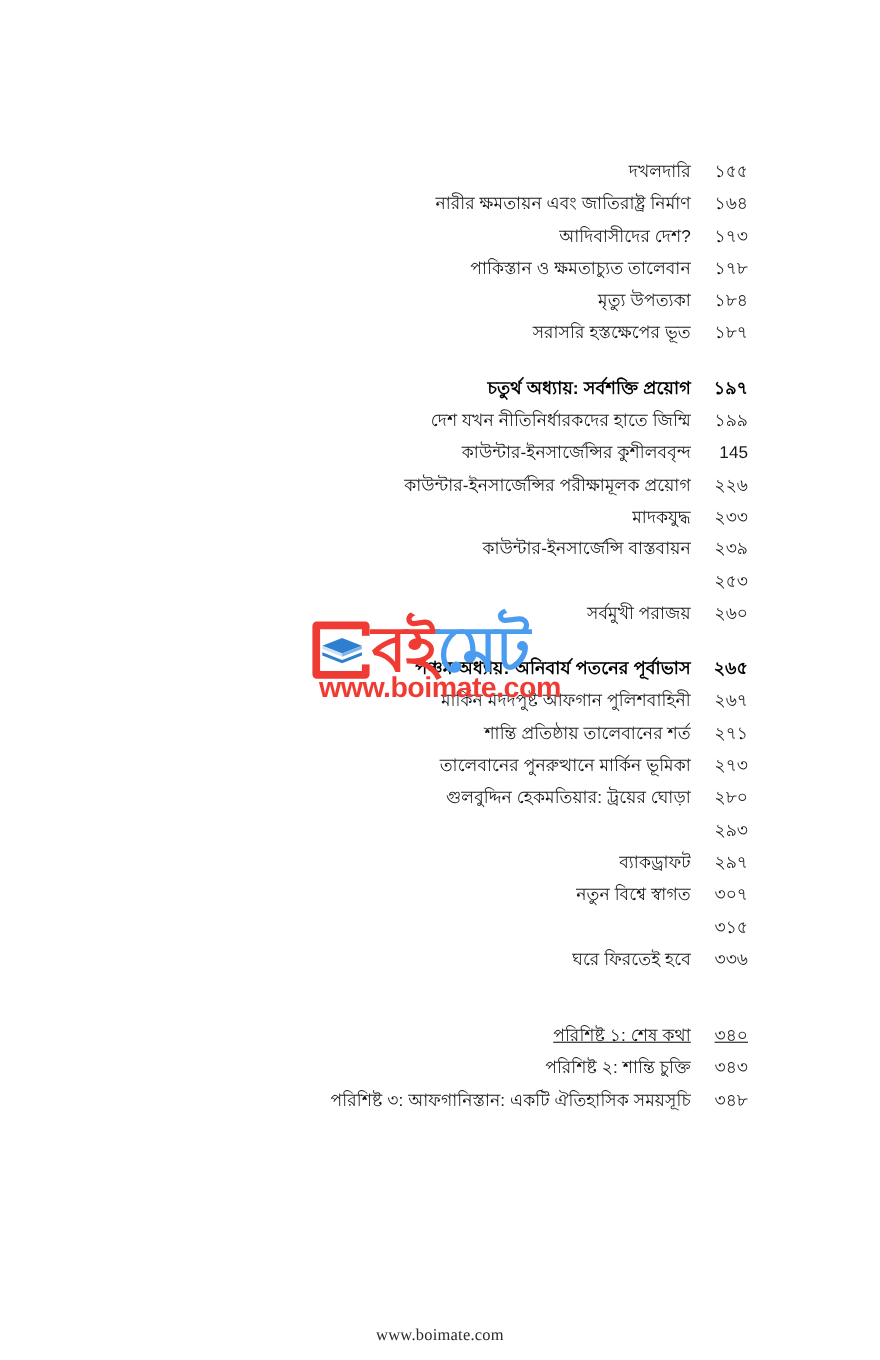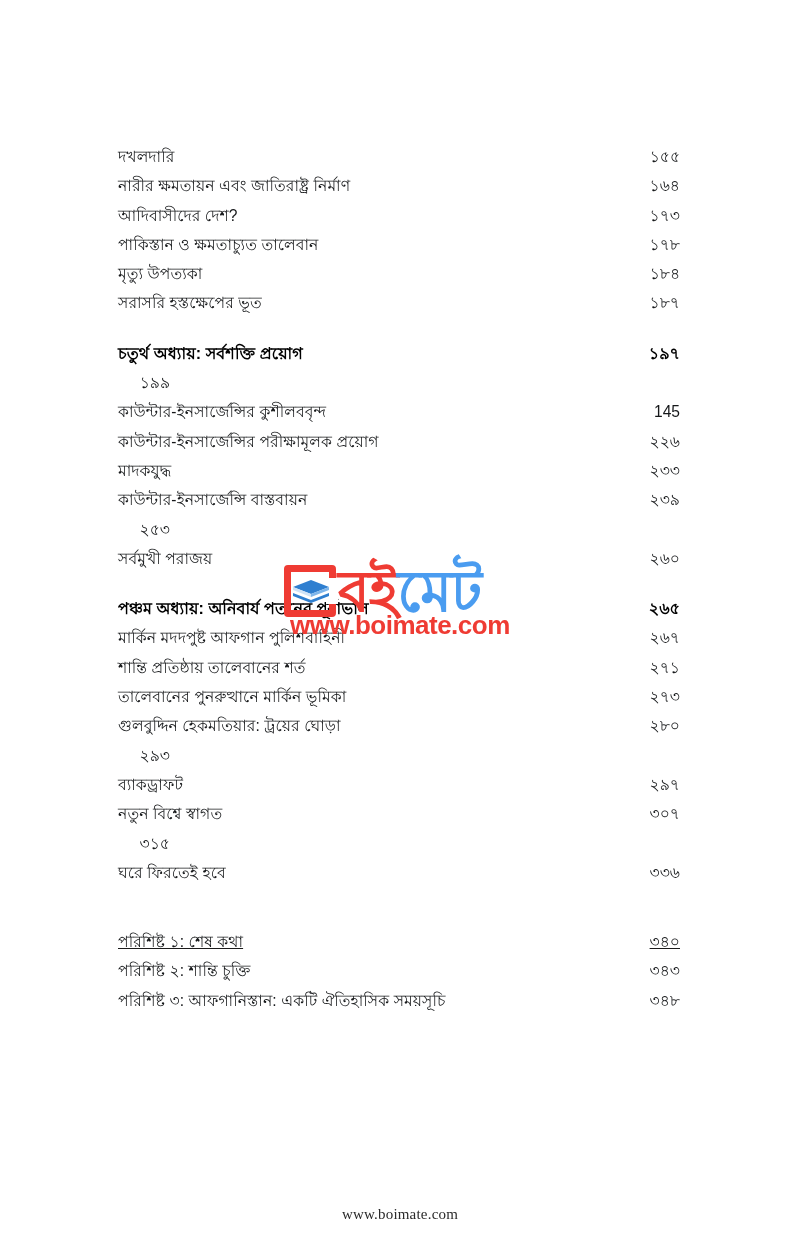--- a/index.html
+++ b/index.html
@@ -27,21 +27,21 @@
   #toc {
     position: absolute;
     left: 118px;
     top: 142px;
     width: 562px;
   }
 
   .toc-row {
     display: flex;
     align-items: baseline;
-    justify-content: space-between;
+    justify-content: flex-end;
     height: 29.3px;
     line-height: 29.3px;
     white-space: nowrap;
   }
 
   .toc-row .title {
     font-size: 15.6px;
     font-weight: 400;
     color: #16181a;
     letter-spacing: 0.1px;
@@ -179,20 +179,21 @@
       </div>
       <div class="toc-row">
         <span class="title">সরাসরি হস্তক্ষেপের ভূত</span>
         <span class="page">১৮৭</span>
       </div>
       <div class="toc-row chapter">
         <span class="title">চতুর্থ অধ্যায়: সর্বশক্তি প্রয়োগ</span>
         <span class="page">১৯৭</span>
       </div>
       <div class="toc-row">
+        <span class="title">দেশ যখন নীতিনির্ধারকদের হাতে জিম্মি</span>
         <span class="page">১৯৯</span>
       </div>
       <div class="toc-row">
         <span class="title">কাউন্টার-ইনসার্জেন্সির কুশীলববৃন্দ</span>
         <span class="page">145</span>
       </div>
       <div class="toc-row">
         <span class="title">কাউন্টার-ইনসার্জেন্সির পরীক্ষামূলক প্রয়োগ</span>
         <span class="page">২২৬</span>
       </div>

